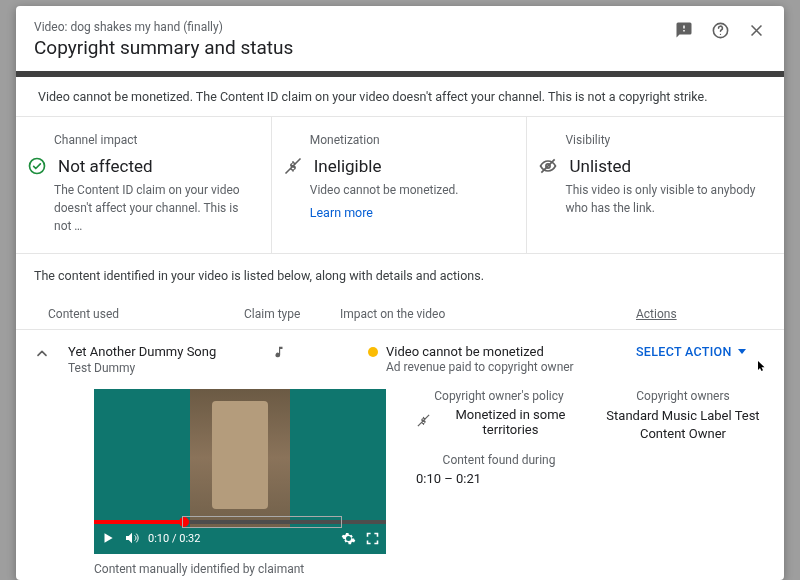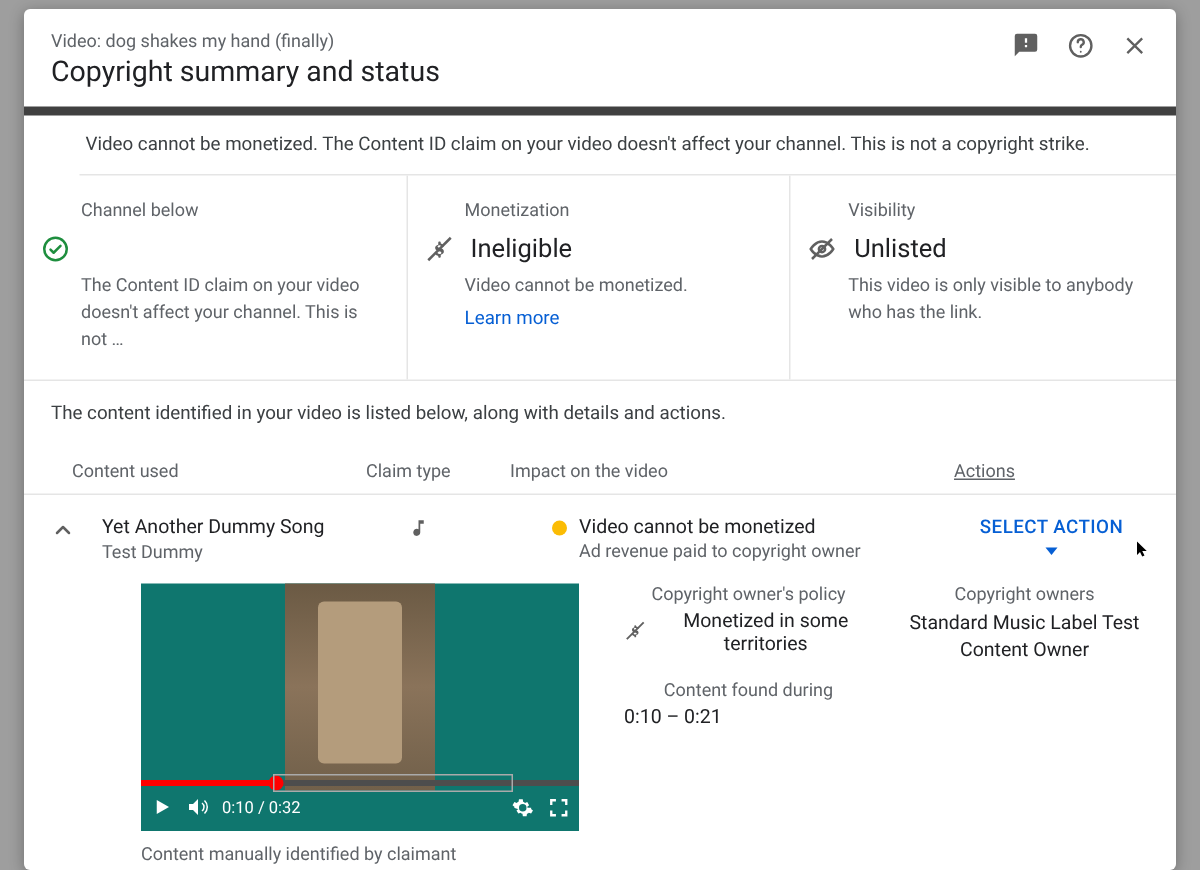--- a/index.html
+++ b/index.html
@@ -31,23 +31,22 @@
     border-bottom: 6px solid #404040;
   }
   .hdr-left { flex: 1; }
   .hdr-subtitle { font-size: 12px; color: #5f6368; margin-bottom: 2px; }
   .hdr-title { font-size: 19px; font-weight: 400; color: #202124; }
   .hdr-icons { display: flex; gap: 16px; align-items: center; color:#606060; }
   .icon-btn { width: 20px; height: 20px; cursor: pointer; display:flex; align-items:center; justify-content:center; }
   .strike-note {
     font-size: 12.5px;
     color: #3c4043;
-    padding: 12px 4px;
+    padding: 12px 22px;
     border-bottom: 1px solid #e5e5e5;
-    margin-left: 37px;
   }
   .panels {
     display: flex;
     border-bottom: 1px solid #e5e5e5;
   }
   .panel {
     flex: 0 0 33.3%;
     padding: 16px 18px 18px 38px;
     border-right: 1px solid #e5e5e5;
   }
@@ -78,21 +77,21 @@
   .row-top { display:flex; align-items:flex-start; }
   .chev { width:34px; display:flex; justify-content:flex-start; padding-top:2px; color:#606060; cursor:pointer;}
   .song-block { width: 204px; }
   .song-title { font-size:13px; color:#202124; }
   .song-artist { font-size:12px; color:#5f6368; margin-top:2px;}
   .claim-cell { width:96px; color:#606060; padding-top:0; }
   .impact-cell { flex:1; }
   .impact-line { display:flex; align-items:center; gap:8px; font-size:13px; color:#202124; }
   .impact-dot { width:10px; height:10px; border-radius:50%; background:#fbbc04; }
   .impact-sub { font-size:12px; color:#5f6368; margin-left:18px; margin-top:1px; }
-  .action-cell { width:130px; display:flex; align-items:center; gap:6px;flex-direction:column;}
+  .action-cell { width:130px; display:flex; align-items:center; gap:6px;}
   .select-action { color:#065fd4; font-size:12.5px; font-weight:500; letter-spacing:.3px; cursor:pointer;}
   .dd-arrow { border-left:4px solid transparent; border-right:4px solid transparent; border-top:5px solid #065fd4; }
   .cursor-ptr { position:absolute; width:12px; height:12px; }
   .detail-grid {
     display:flex;
     padding-left:60px;
     margin-top:14px;
     gap: 0;
   }
   .player {
@@ -174,28 +173,29 @@
             <path d="M5 5l14 14M19 5L5 19"></path>
           </svg>
       </span>
     </div>
   </div>
 
   <div class="strike-note">Video cannot be monetized. The Content ID claim on your video doesn't affect your channel. This is not a copyright strike.</div>
 
   <div class="panels">
     <div class="panel">
-      <div class="panel-label">Channel below</div>
+      <div class="panel-label">Channel impact</div>
       <div class="panel-row">
         <span class="panel-icon na">
           <svg width="20" height="20" viewBox="0 0 24 24" fill="none" stroke="#1e8e3e" stroke-width="2">
               <circle cx="12" cy="12" r="9"></circle>
               <path d="M8 12.5l2.5 2.5L16 9.5" stroke-linecap="round" stroke-linejoin="round"></path>
             </svg>
         </span>
+        <span class="panel-value">Not affected</span>
       </div>
       <div class="panel-desc">The Content ID claim on your video doesn't affect your channel. This is not …</div>
     </div>
     <div class="panel">
       <div class="panel-label">Monetization</div>
       <div class="panel-row">
         <span class="panel-icon mon">
           <svg width="20" height="20" viewBox="0 0 24 24" fill="#606060">
               <path d="M12 6c.6 0 1 .4 1 1v.5c1.5.3 2.5 1.3 2.5 2.5h-2c0-.4-.6-1-1.5-1s-1.5.5-1.5 1 .5.8 2 1.2c2 .5 3 1.3 3 2.8 0 1.3-1 2.3-2.5 2.6V18c0 .6-.4 1-1 1s-1-.4-1-1v-.5c-1.6-.3-2.7-1.3-2.7-2.7h2c0 .6.7 1.2 1.7 1.2s1.5-.4 1.5-1-.6-.9-2-1.2c-2-.5-3-1.3-3-2.8 0-1.2 1-2.2 2.5-2.5V7c0-.6.4-1 1-1z"></path>
               <path d="M3 21 21 3" stroke="#606060" stroke-width="2"></path>

